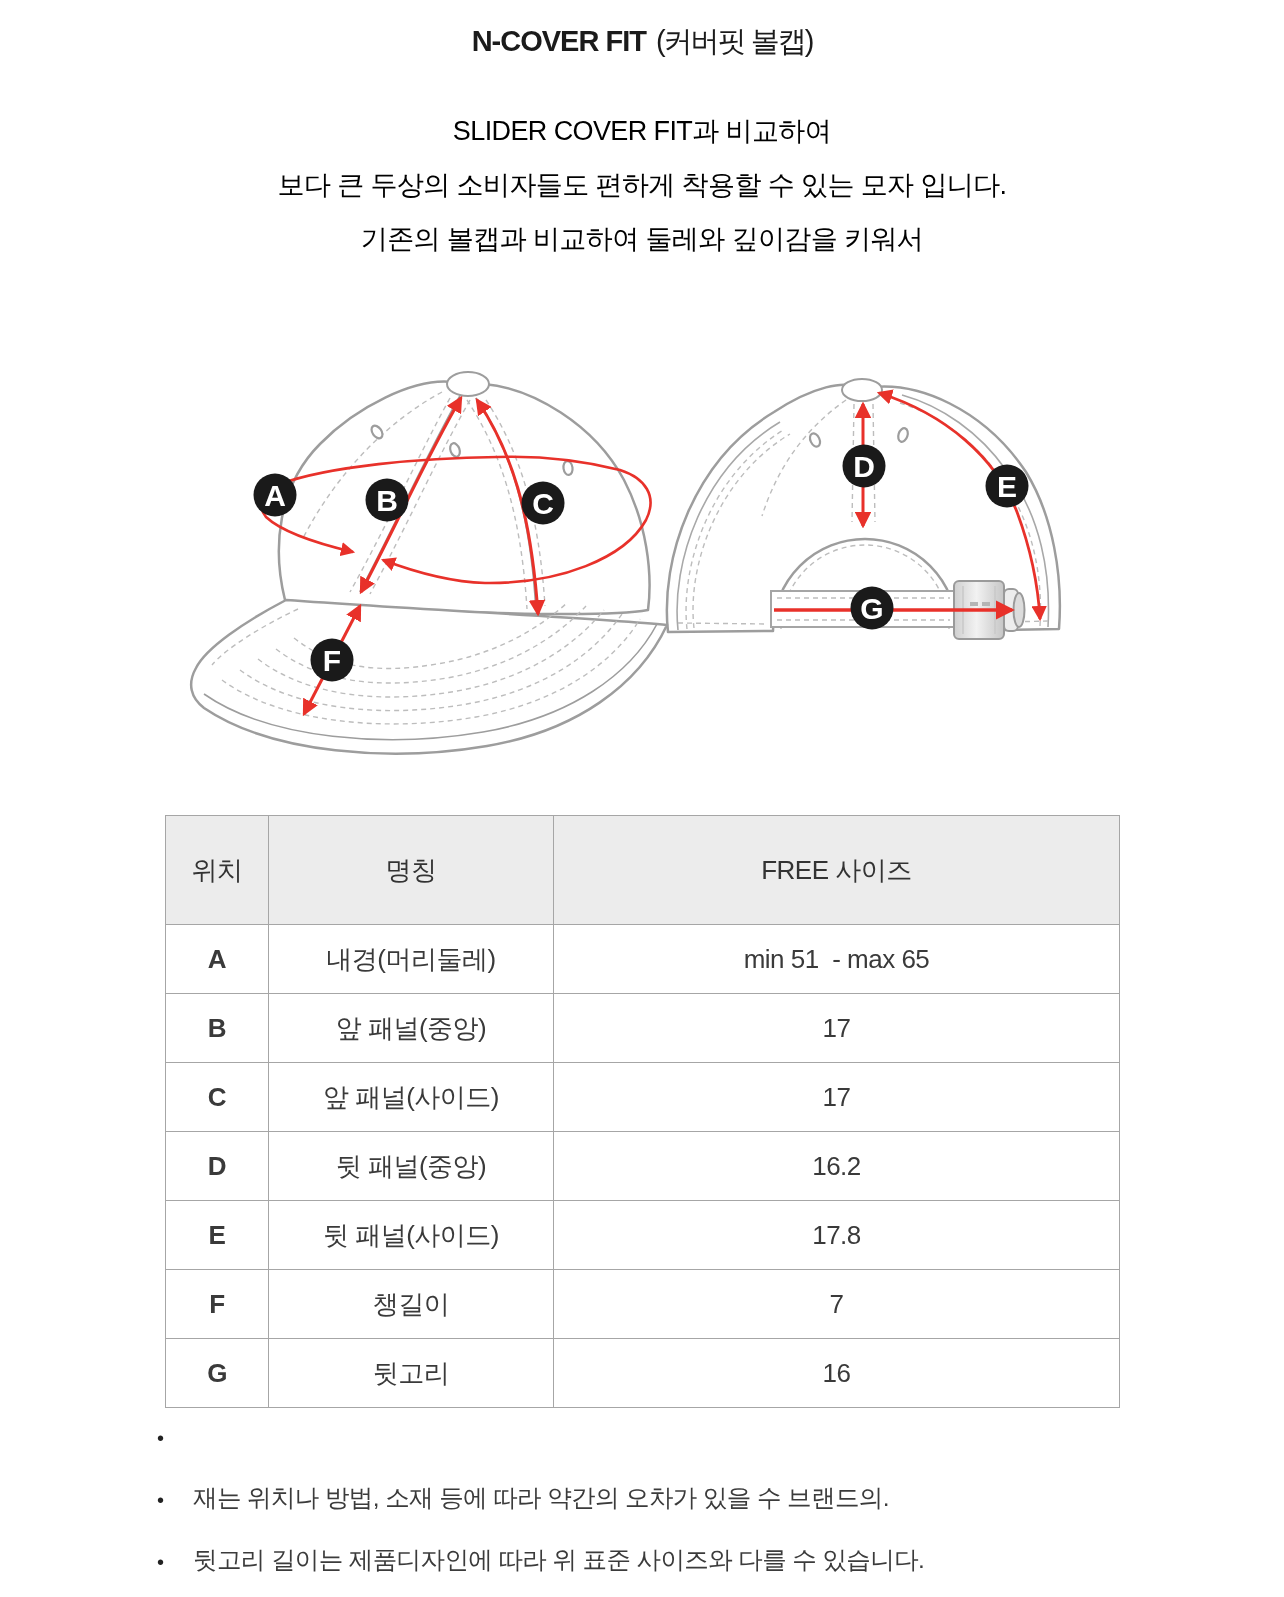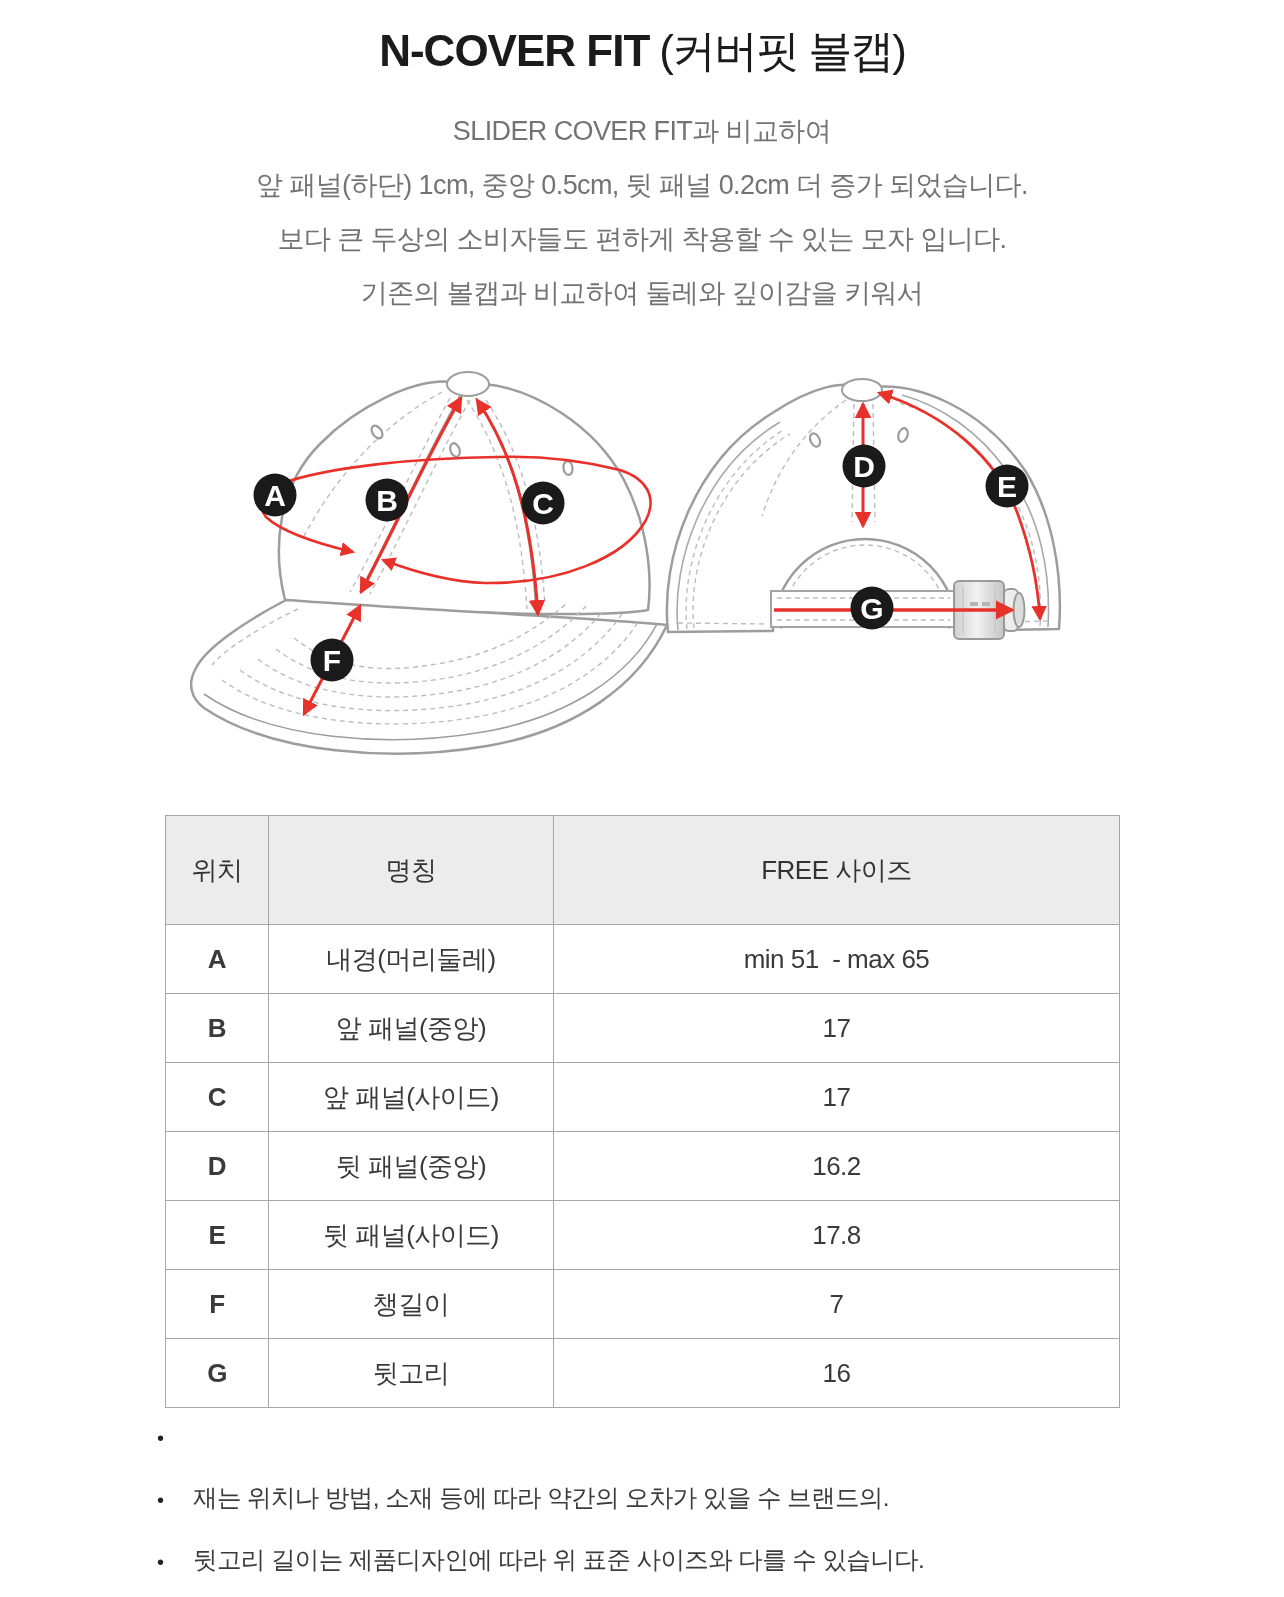--- a/index.html
+++ b/index.html
@@ -3,28 +3,28 @@
 <meta charset="utf-8">
 <style>
   html,body{margin:0;padding:0;background:#ffffff;}
   #page{
     position:relative;width:1284px;height:1597px;background:#ffffff;
     font-family:"Liberation Sans","DejaVu Sans",sans-serif;overflow:hidden;color:#333;
   }
   
   .title{
     position:absolute;top:22px;left:0;width:100%;text-align:center;
-    font-size:44px;color:#1b1b1b;letter-spacing:-1px;white-space:nowrap;
+    font-size:29px;color:#1b1b1b;letter-spacing:-1px;white-space:nowrap;
   }
   .title .en{font-weight:800;}
   .title .ko{font-weight:500;margin-left:10px;letter-spacing:-2px;}
   
   .desc{
     position:absolute;top:104px;left:0;width:100%;text-align:center;
-    font-size:27px;line-height:54px;color:#737373;letter-spacing:-0.6px;
+    font-size:27px;line-height:54px;color:#000000;letter-spacing:-0.6px;
   }
   
   .cap-side{position:absolute;left:180px;top:362px;z-index:2;}
   .cap-back{position:absolute;left:650px;top:370px;z-index:1;}
   .lbl{font-family:"Liberation Sans","DejaVu Sans",sans-serif;font-weight:bold;font-size:30px;fill:#ffffff;}
   
   table.size{
     position:absolute;left:165px;top:815px;width:954px;
     border-collapse:collapse;table-layout:fixed;
   }
@@ -47,21 +47,20 @@
 <body>
 
 <div id="page">
 
   <div class="title">
     <span class="en">N-COVER FIT</span><span class="ko">(커버핏 볼캡)</span>
   </div>
 
   <div class="desc">
     <div>SLIDER COVER FIT과 비교하여</div>
-    <div>앞 패널(하단) 1cm, 중앙 0.5cm, 뒷 패널 0.2cm 더 증가 되었습니다.</div>
     <div>보다 큰 두상의 소비자들도 편하게 착용할 수 있는 모자 입니다.</div>
     <div>기존의 볼캡과 비교하여 둘레와 깊이감을 키워서</div>
   </div>
 
   <svg class="cap-back" width="470" height="310" viewBox="0 0 470 310">
     <defs>
       <marker id="ahR" viewBox="0 0 10 10" refX="8.5" refY="5" markerWidth="5.5" markerHeight="5.5" orient="auto-start-reverse">
           <path d="M0,0 L10,5 L0,10 z" fill="#e8312a"></path>
         </marker>
       <linearGradient id="bk" x1="0" y1="0" x2="1" y2="0">

